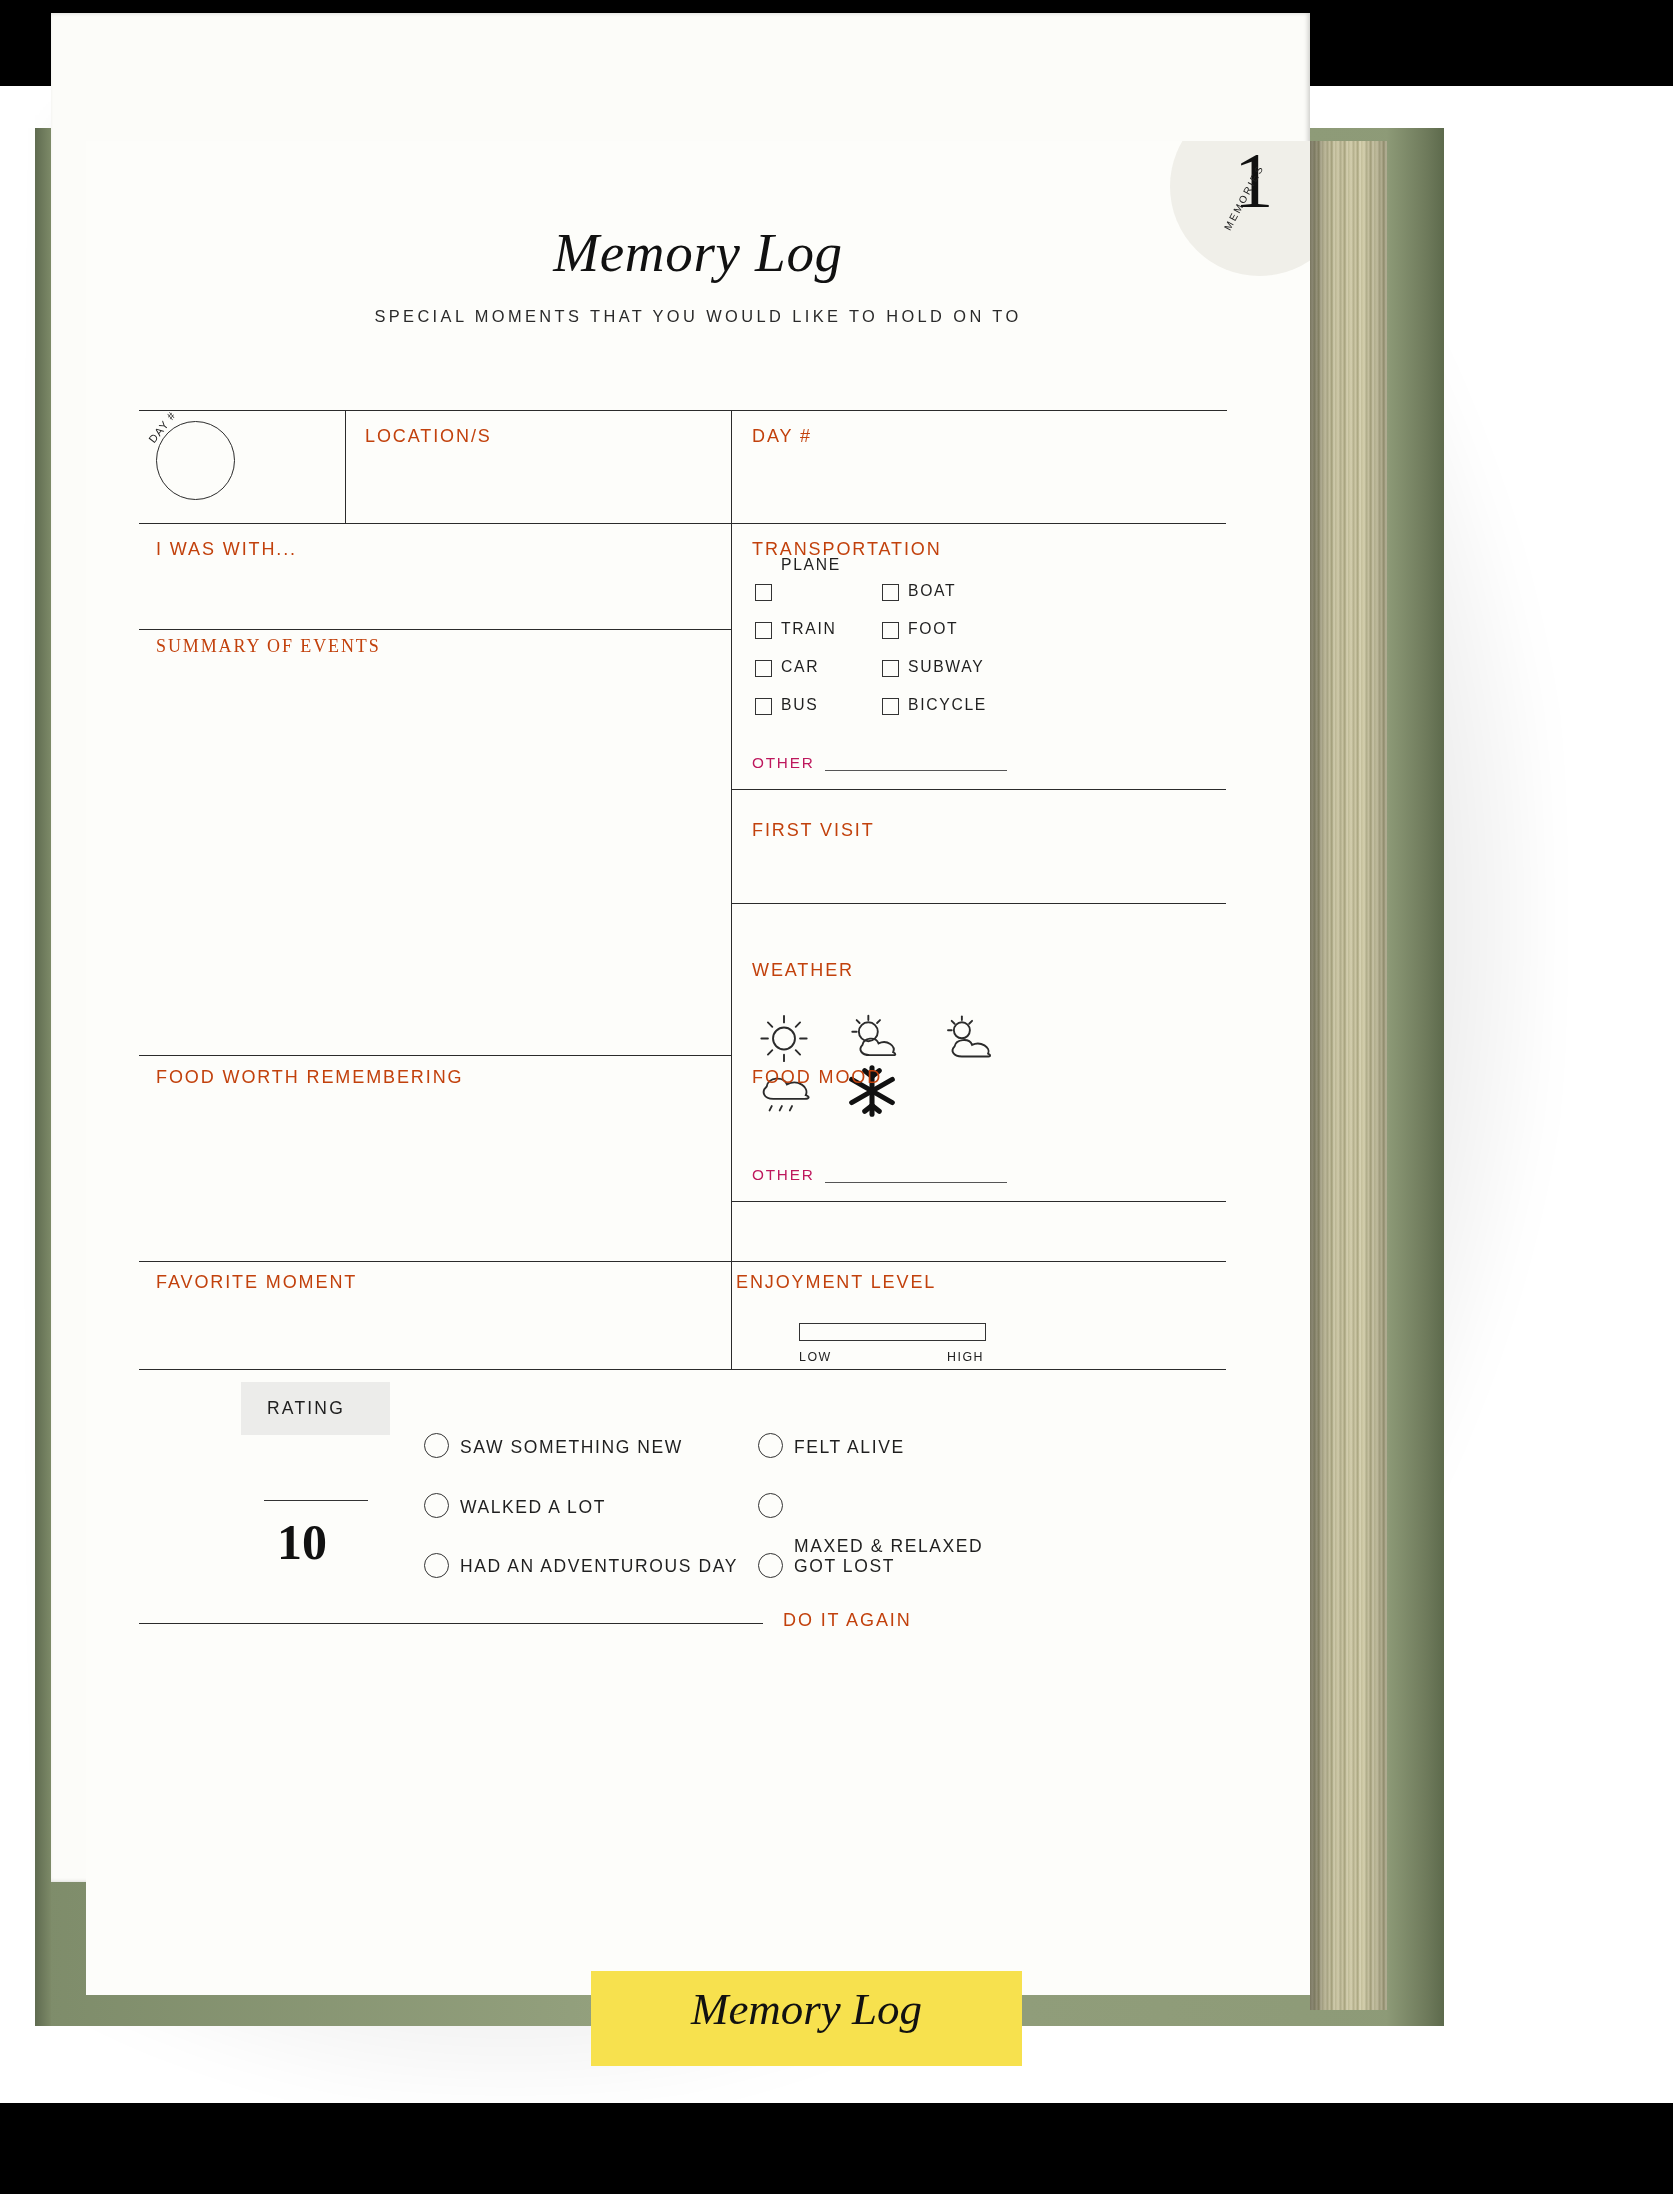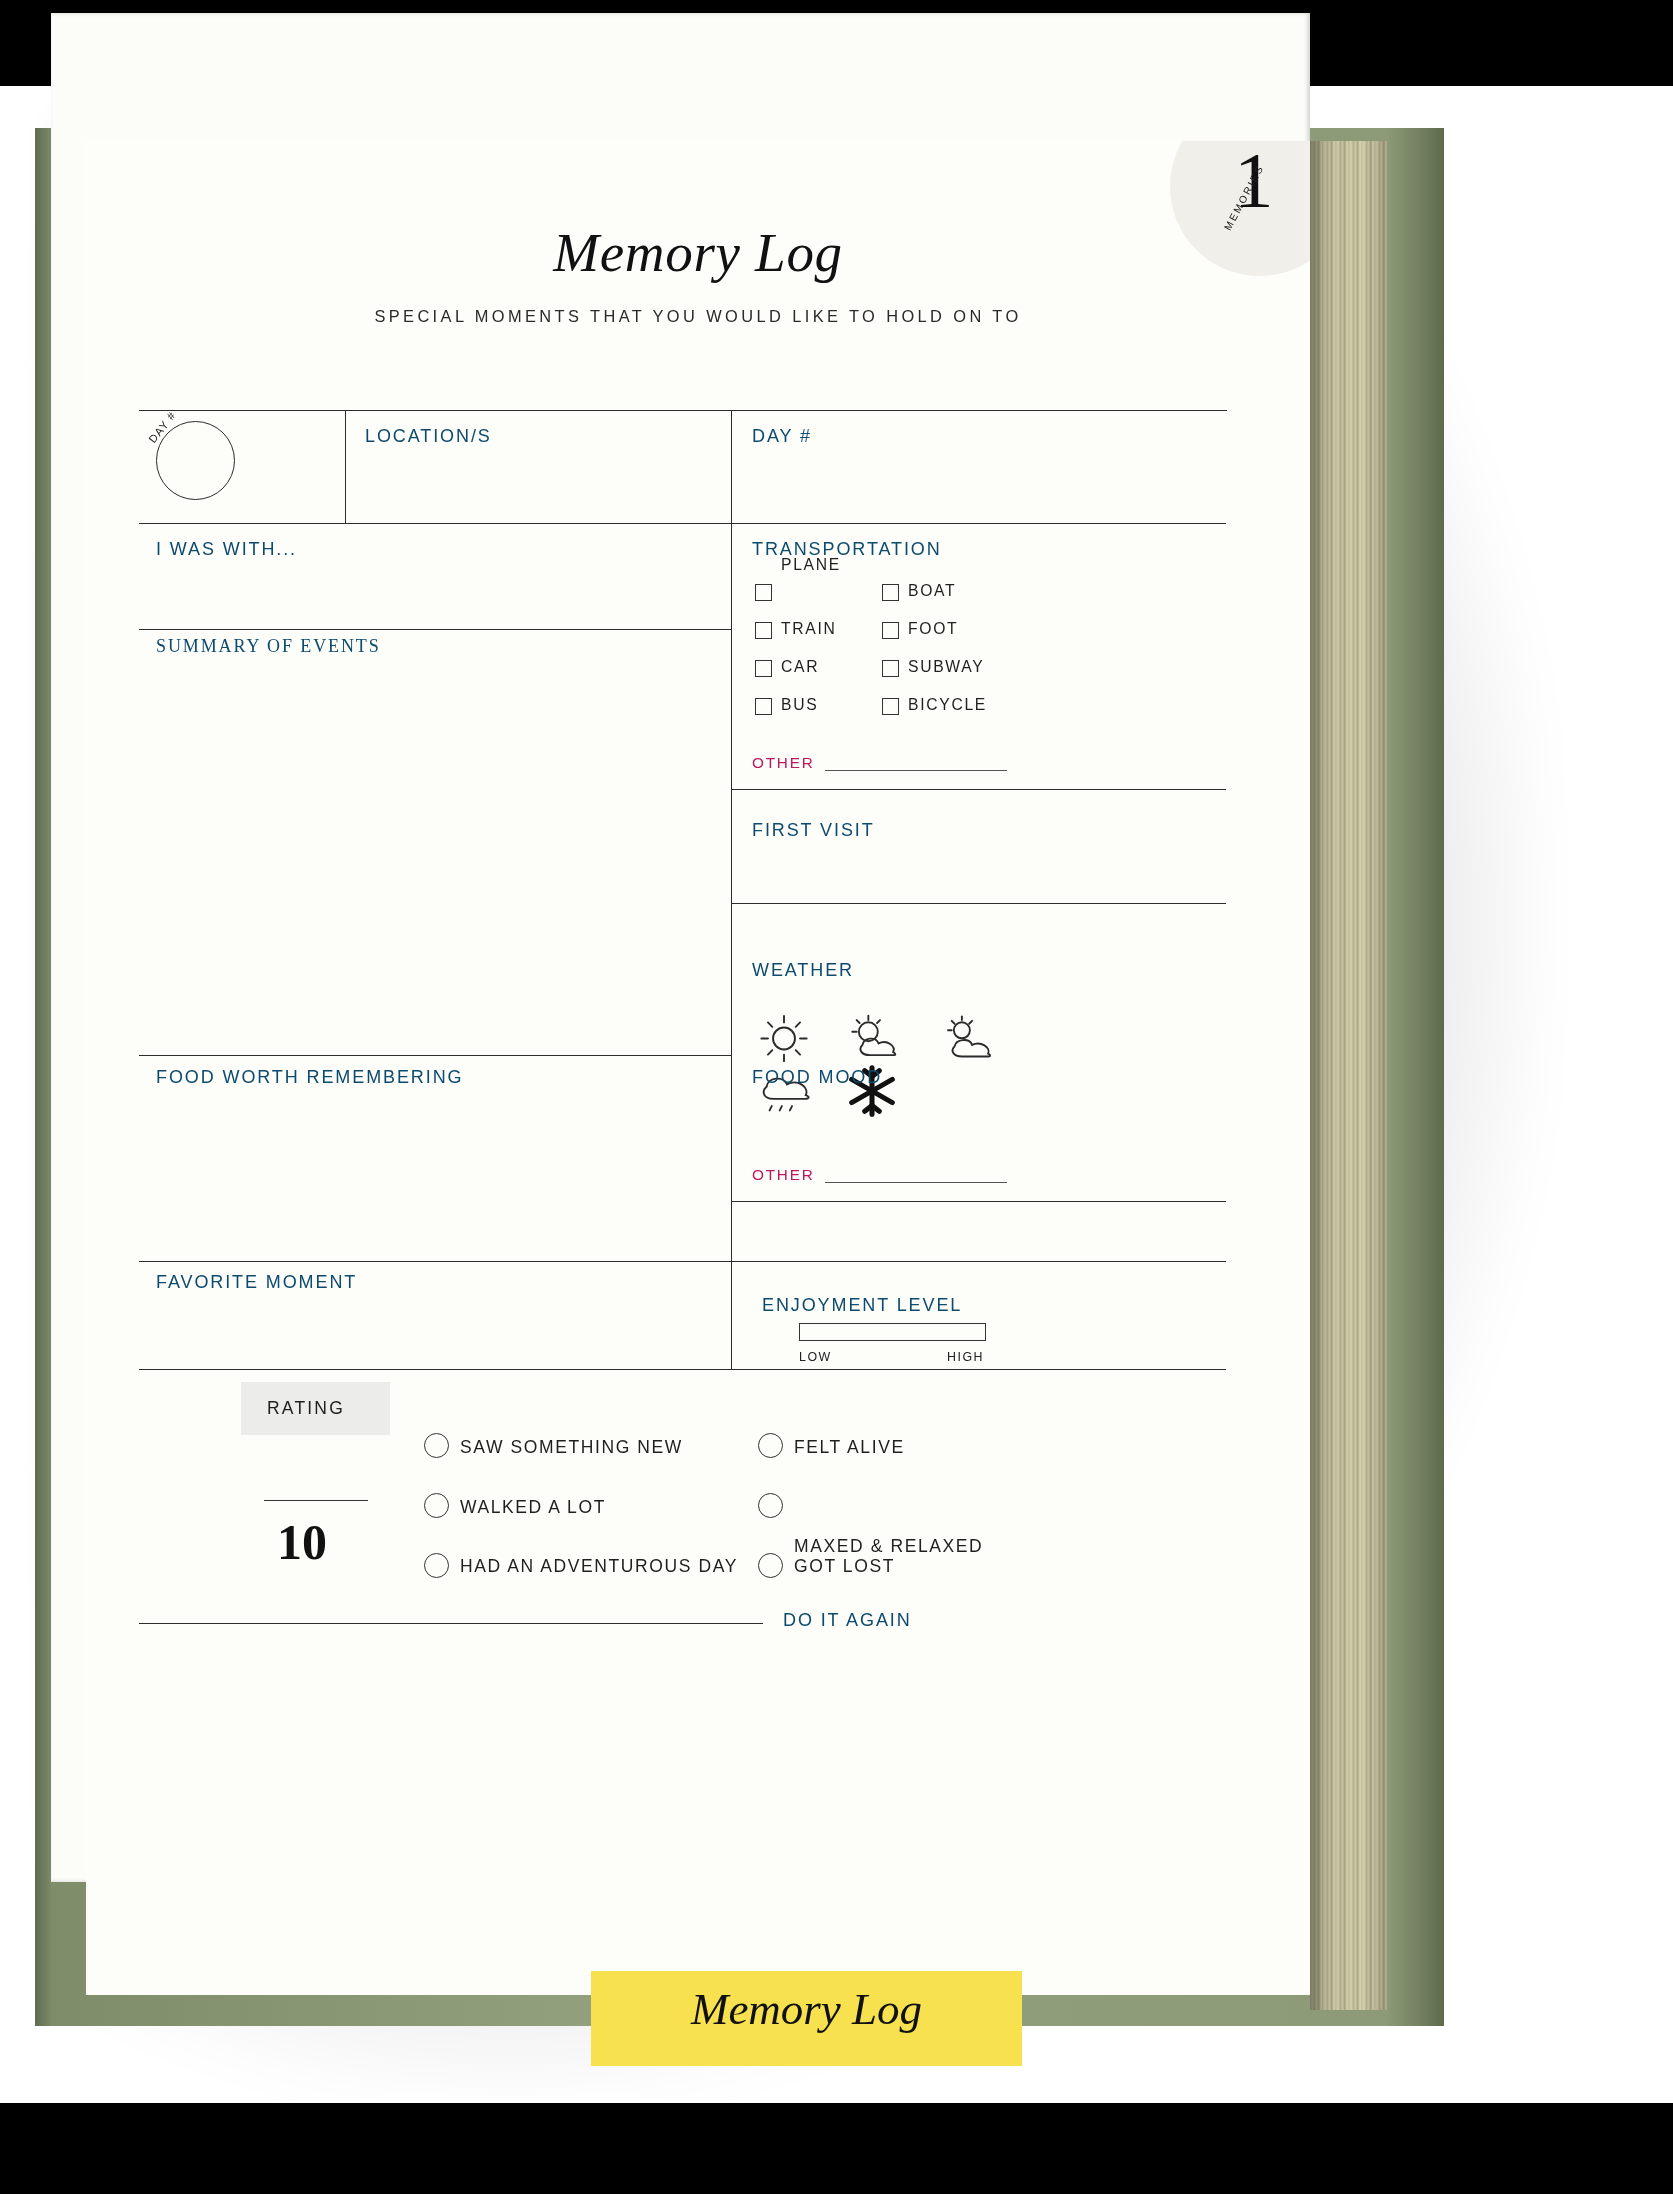--- a/index.html
+++ b/index.html
@@ -143,21 +143,21 @@
 
   
   .rule { position: absolute; background: #2b2b2b; }
   .h { height: 1px; }
   .v { width: 1px; }
 
   .lbl {
     position: absolute;
     font-size: 18px;
     letter-spacing: 1.9px;
-    color: #0c4a6e;
+    color: #c2410c;
     white-space: nowrap;
   }
   .lbl-sm {
     position: absolute;
     font-size: 15.3px;
     letter-spacing: 1.8px;
     color: #be185d;
     white-space: nowrap;
   }
 
@@ -416,21 +416,21 @@
       <line x1="40" y1="60" x2="30" y2="68"></line>
         <line x1="40" y1="60" x2="50" y2="68"></line>
     </svg>
   </div>
 
   <div class="lbl-sm" style="left:666px; top:1025px;">OTHER</div>
   <div class="blank-line" style="left:739px; top:1041px; width:182px;"></div>
 
   <div class="rule h" style="left:645px; top:1060px; width:495px;"></div>
 
-  <div class="lbl" style="left:676px; top:1131px;margin-top:23px;">ENJOYMENT LEVEL</div>
+  <div class="lbl" style="left:650px; top:1131px;">ENJOYMENT LEVEL</div>
   <div class="enjoy-bar"></div>
   <div class="enjoy-cap" style="left:713px; top:1209px;">LOW</div>
   <div class="enjoy-cap" style="left:861px; top:1209px;">HIGH</div>
 
   <div class="lbl" style="left:666px; top:926px;">FOOD MOOD</div>
 
   <div class="rule h" style="left:645px; top:1120px; width:495px;"></div>
   <div class="rule h" style="left:645px; top:1228px; width:495px;"></div>
 
   <div class="rating-box"></div>

